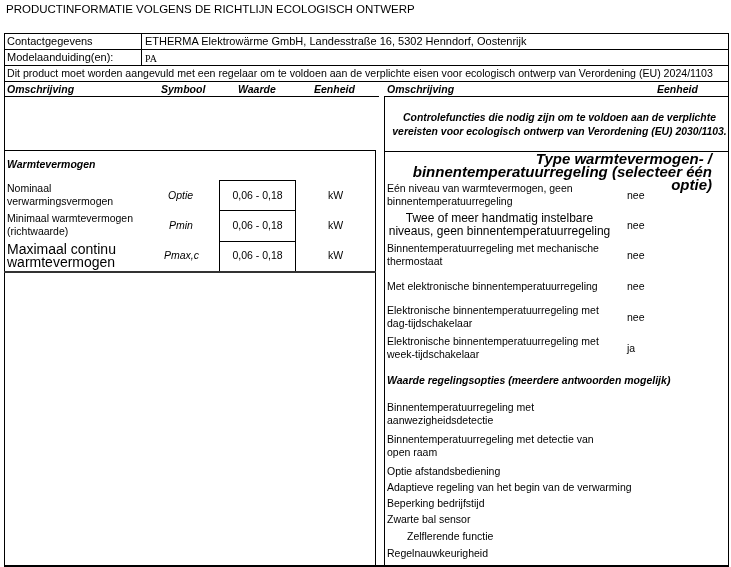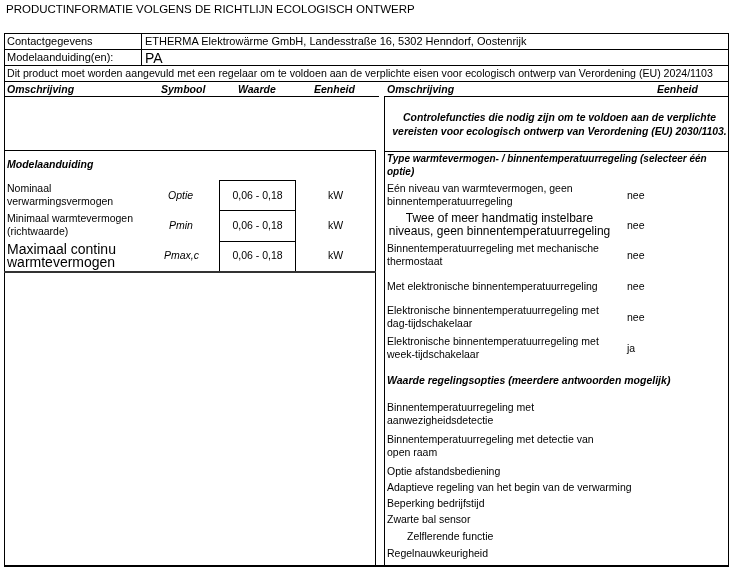--- a/index.html
+++ b/index.html
@@ -25,40 +25,40 @@
 <div class="line" style="left:4px; top:49px; width:725px; height:1px;"></div>
 <div class="line" style="left:4px; top:65px; width:725px; height:1px;"></div>
 <div class="line" style="left:4px; top:81px; width:725px; height:1px;"></div>
 <div class="line" style="left:4px; top:96px; width:375px; height:1px;"></div>
 <div class="line" style="left:141px; top:33px; width:1px; height:33px;"></div>
 
 <div class="txt" style="left:7px; top:35px; font-size:11px;">Contactgegevens</div>
 <div class="txt" style="left:145px; top:35px; font-size:11px;">ETHERMA Elektrowärme GmbH, Landesstraße 16, 5302 Henndorf, Oostenrijk</div>
 
 <div class="txt" style="left:7px; top:51px; font-size:11px;">Modelaanduiding(en):</div>
-<div class="txt" style="left:145px; top:52px; font-size:14px;">PA</div>
+<div class="txt" style="left:145px; top:52px; font-size:10px;font-family:Liberation Serif, serif;">PA</div>
 
 <div class="txt" style="left:7px; top:67px; font-size:10.6px;">Dit product moet worden aangevuld met een regelaar om te voldoen aan de verplichte eisen voor ecologisch ontwerp van Verordening (EU) 2024/1103</div>
 
 <div class="txt bold" style="left:7px; top:83px; font-size:10.5px;">Omschrijving</div>
 <div class="txt bold" style="left:161px; top:83px; font-size:10.5px;">Symbool</div>
 <div class="txt bold" style="left:238px; top:83px; font-size:10.5px;">Waarde</div>
 <div class="txt bold" style="left:314px; top:83px; font-size:10.5px;">Eenheid</div>
 
 <div class="txt bold" style="left:387px; top:83px; font-size:10.5px;">Omschrijving</div>
 <div class="txt bold" style="left:657px; top:83px; font-size:10.5px;">Eenheid</div>
 
 <div class="abs" style="left:384px; top:96px; width:344px; height:54px; border-left:1px solid #000; border-top:1px solid #000; border-bottom:1px solid #000;"></div>
 <div class="txt bold wrap center" style="left:392px; top:111px; width:335px; font-size:10.4px; line-height:14px;">Controlefuncties die nodig zijn om te voldoen aan de verplichte vereisten voor ecologisch ontwerp van Verordening (EU) 2030/1103.</div>
 
 <div class="line" style="left:384px; top:150px; width:1px; height:417px;"></div>
 <div class="line" style="left:375px; top:150px; width:1px; height:417px;"></div>
 
 <div class="line" style="left:4px; top:150px; width:372px; height:1px;"></div>
-<div class="txt bold" style="left:7px; top:158px; font-size:10.5px;">Modelaanduiding</div>
+<div class="txt bold" style="left:7px; top:158px; font-size:10.5px;">Warmtevermogen</div>
 
 <div class="line" style="left:219px; top:180px; width:76px; height:1px;"></div>
 <div class="line" style="left:219px; top:210px; width:76px; height:1px;"></div>
 <div class="line" style="left:219px; top:241px; width:76px; height:1px;"></div>
 <div class="line" style="left:219px; top:180px; width:1px; height:92px;"></div>
 <div class="line" style="left:295px; top:180px; width:1px; height:92px;"></div>
 <div class="line" style="left:4px; top:271px; width:372px; height:2px; background:#333;"></div>
 
 <div>
   <div class="txt wrap" style="left:7px; top:182px; width:140px; font-size:10.5px;">Nominaal verwarmingsvermogen</div>
@@ -74,21 +74,21 @@
 </div>
 <div>
   <div class="txt wrap" style="left:7px; top:243px; width:130px; font-size:14px;">Maximaal continu warmtevermogen</div>
   <div class="txt it" style="left:164px; top:249px; font-size:10.5px;">Pmax,c</div>
   <div class="txt center" style="left:220px; top:249px; width:75px; font-size:10.5px;">0,06 - 0,18</div>
   <div class="txt" style="left:328px; top:249px; font-size:10.5px;">kW</div>
 </div>
 
 <div class="line" style="left:4px; top:565px; width:725px; height:2px;"></div>
 
-<div class="txt bold wrap" style="left:387px; top:152px; width:325px; font-size:10px;">Type warmtevermogen- / binnentemperatuurregeling (selecteer één optie)</div>
+<div class="txt bold wrap" style="left:387px; top:152px; width:325px; font-size:15px;text-align:right;">Type warmtevermogen- / binnentemperatuurregeling (selecteer één optie)</div>
 
 <div>
   <div class="txt wrap" style="left:387px; top:182px; width:225px; font-size:10.5px;">Eén niveau van warmtevermogen, geen binnentemperatuurregeling</div>
   <div class="txt" style="left:627px; top:189px; font-size:10.5px;">nee</div>
 </div>
 <div>
   <div class="txt wrap" style="left:387px; top:212px; width:225px; font-size:12px;text-align:center;">Twee of meer handmatig instelbare niveaus, geen binnentemperatuurregeling</div>
   <div class="txt" style="left:627px; top:219px; font-size:10.5px;">nee</div>
 </div>
 <div>

